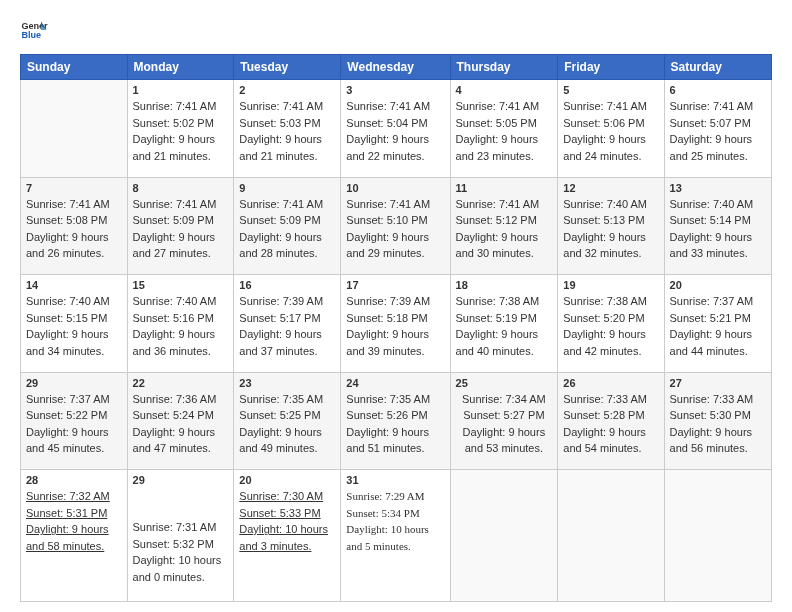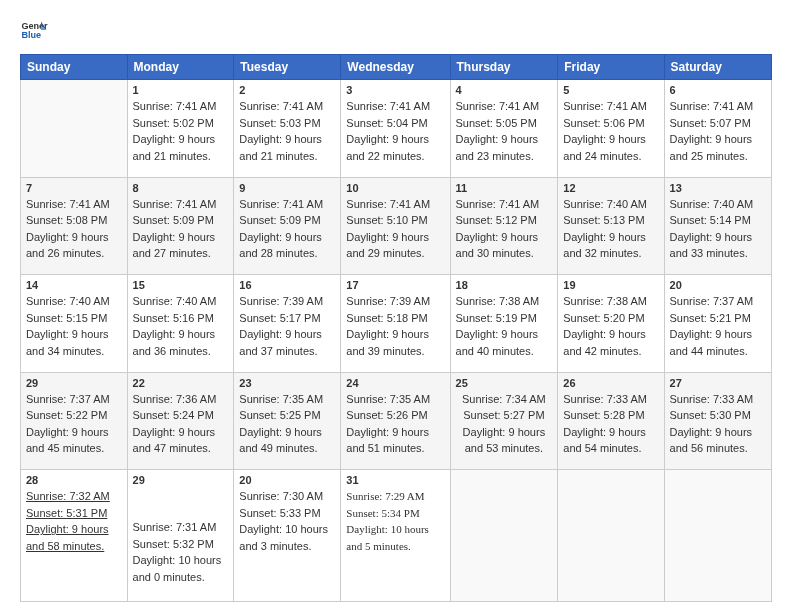--- a/index.html
+++ b/index.html
@@ -328,21 +328,21 @@
           </td>
           <td>
             <span class="day-number">29</span>
             <div class="day-info" style="white-space: pre-line; margin-top: 33px;">Sunrise: 7:31 AM
 Sunset: 5:32 PM
 Daylight: 10 hours
 and 0 minutes.</div>
           </td>
           <td>
             <span class="day-number">20</span>
-            <div class="day-info" style="white-space: pre-line;">Sunrise: 7:30 AM
+            <div class="day-info" style="white-space: pre-line; text-decoration: underline;">Sunrise: 7:30 AM
 Sunset: 5:33 PM
 Daylight: 10 hours
 and 3 minutes.</div>
           </td>
           <td>
             <span class="day-number">31</span>
             <div class="day-info" style="white-space: pre-line; font-family: Liberation Serif, serif;">Sunrise: 7:29 AM
 Sunset: 5:34 PM
 Daylight: 10 hours
 and 5 minutes.</div>

